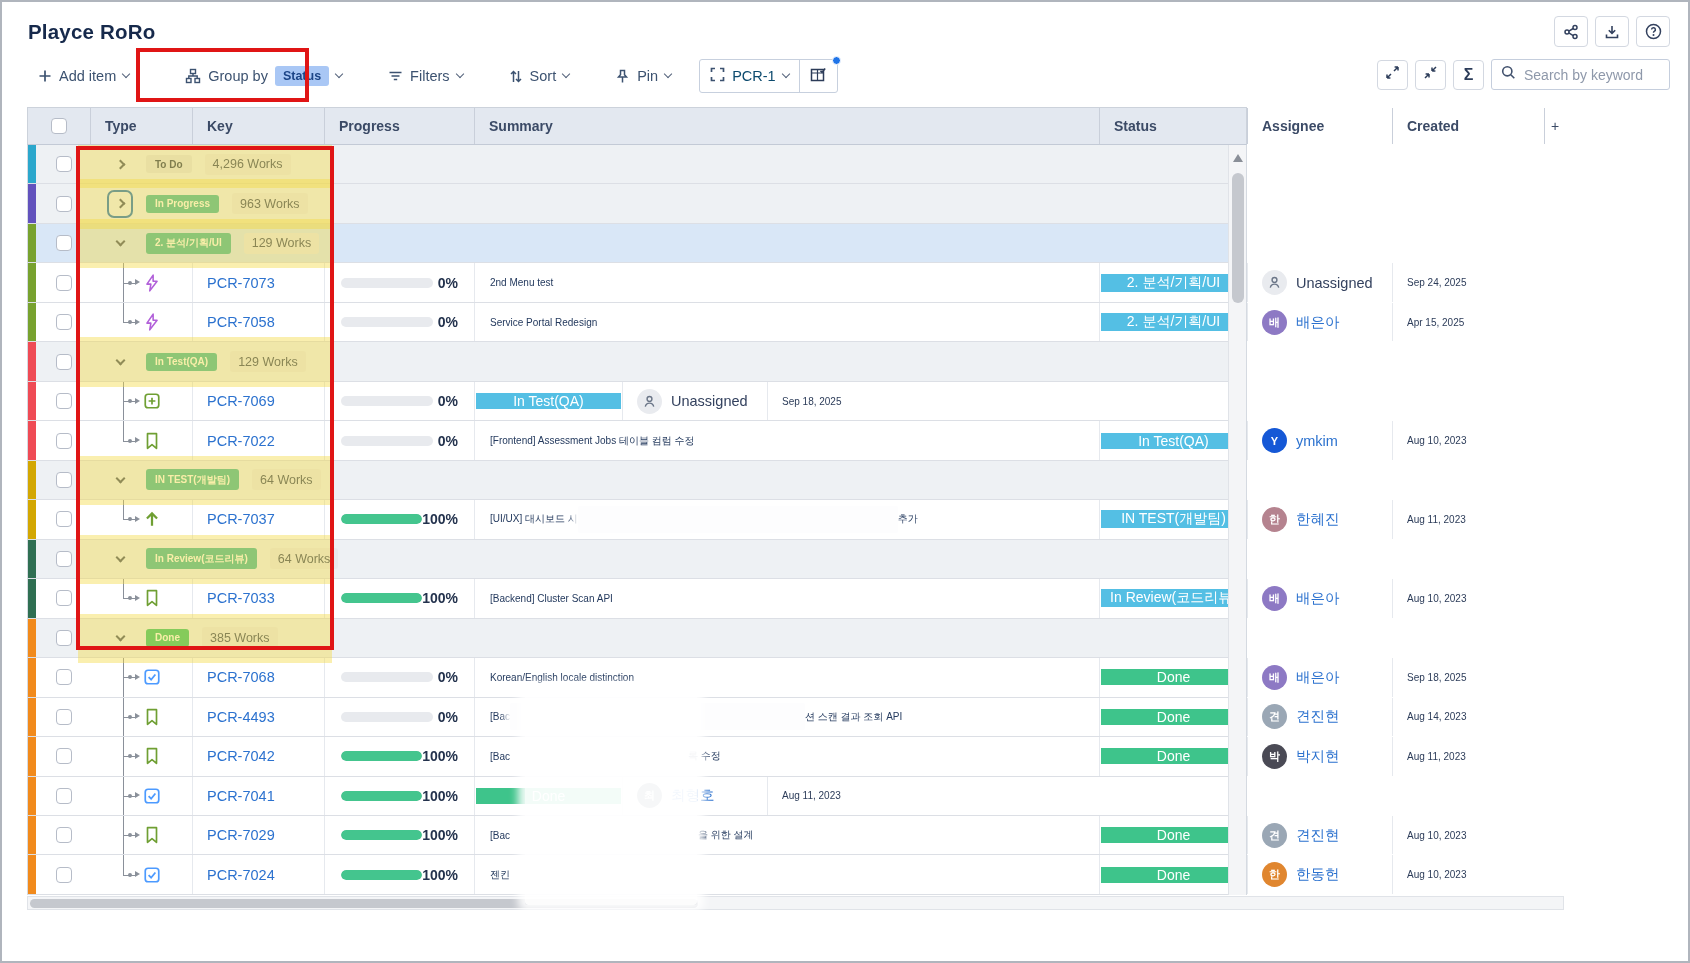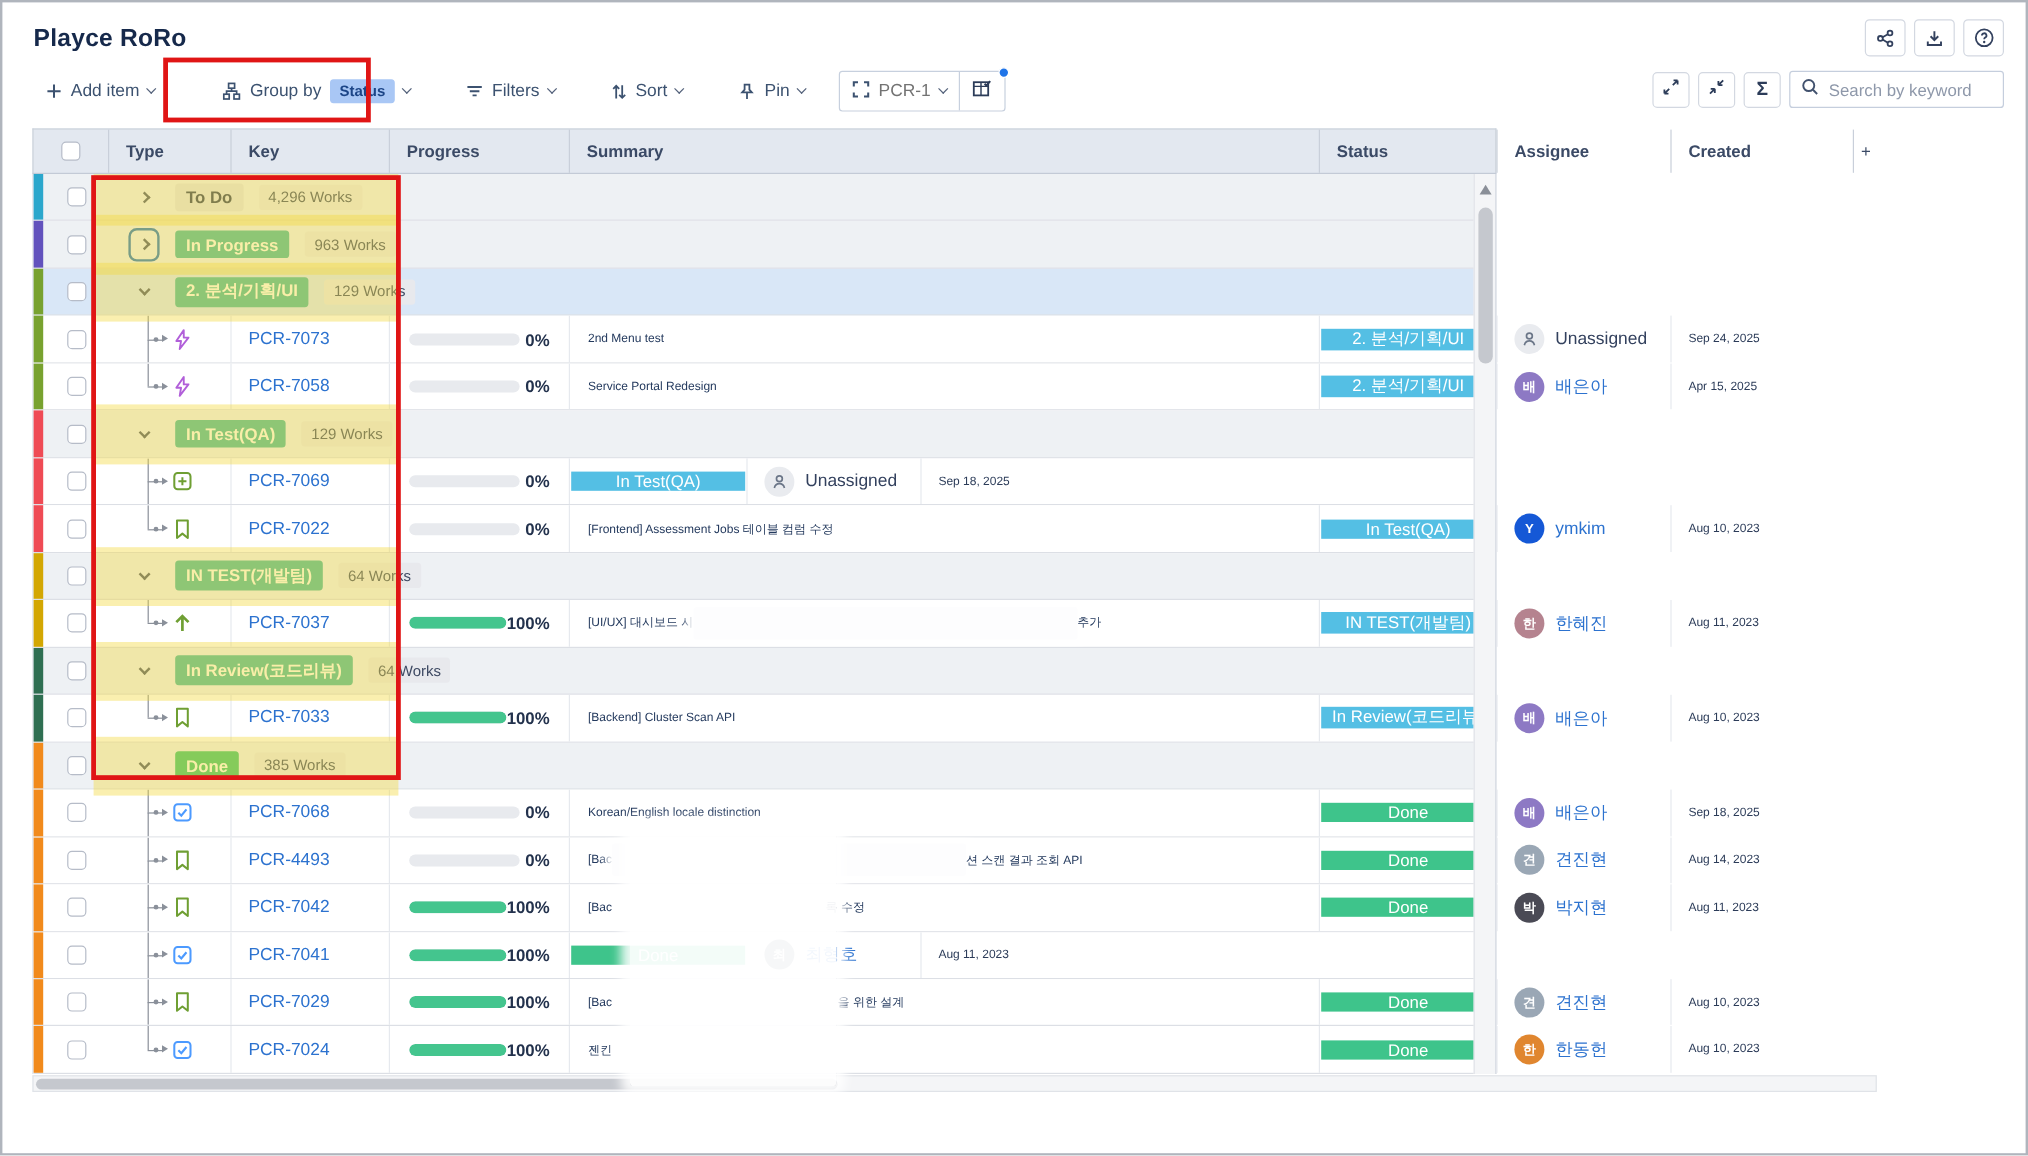--- a/index.html
+++ b/index.html
@@ -18,21 +18,21 @@
   
   .toolbar { position:absolute; left:26px; top:56px; height:36px; display:flex; align-items:center; }
   .tbtn { display:flex; align-items:center; gap:7px; color:#3c5270; font-size:14.5px;
           height:34px; padding:0 10px; cursor:pointer; white-space:nowrap; }
   .tbtn svg { display:block; }
   .chip { background:#a9c7f5; color:#1c4587; font-size:12.5px; font-weight:600;
           padding:3px 8px; border-radius:3px; }
   .caret { width:6px; height:6px; border-right:1.8px solid #53617a; border-bottom:1.8px solid #53617a;
            transform:rotate(45deg); margin-top:-4px; }
   .divided { display:flex; border:1px solid #c7d0de; border-radius:3px; height:34px; margin-left:18px; }
-  .divided .seg { display:flex; align-items:center; gap:7px; padding:0 10px; color:#737373;
+  .divided .seg { display:flex; align-items:center; gap:7px; padding:0 10px; color:#0c4a6e;
                   font-size:14.5px; cursor:pointer; position:relative; }
   .divided .seg + .seg { border-left:1px solid #c7d0de; }
   .notif-dot { position:absolute; top:-4px; right:-4px; width:9px; height:9px; border-radius:50%;
                background:#1f74e8; border:1.5px solid #fff; }
   .toolbar-right { position:absolute; right:18px; top:57px; display:flex; gap:7px; align-items:center; }
   .sqbtn { width:31px; height:30px; border:1px solid #d3d8e1; border-radius:4px; background:#fff;
            display:flex; align-items:center; justify-content:center; color:#2c3c59; cursor:pointer;
            font-size:16px; font-weight:600; }
   .search { display:flex; align-items:center; gap:8px; width:179px; height:31px;
             border:1px solid #c5cedd; border-radius:3px; padding:0 9px; background:#fff; }
@@ -73,21 +73,21 @@
   
   .row.group { background:#eef1f4; }
   .row.group.selected { background:#d9e7f7; }
   .gcontent { display:flex; align-items:center; flex:1; padding-left:16px; gap:13px; }
   .chevbtn { width:26px; height:28px; display:flex; align-items:center; justify-content:center;
              cursor:pointer; border-radius:7px; }
   .chevbtn.focused { border:2px solid #2272b8; }
   .chev { width:7px; height:7px; border-right:2px solid #4a5568; border-bottom:2px solid #4a5568; }
   .chev.right { transform:rotate(-45deg); }
   .chev.down { transform:rotate(45deg); margin-top:-3px; }
-  .gbadge { font-size:14px; font-weight:700; padding:3.5px 9px; border-radius:3px; white-space:nowrap; }
+  .gbadge { font-size:10px; font-weight:700; padding:3.5px 9px; border-radius:3px; white-space:nowrap; }
   .gbadge.neutral { background:#e2e4e8; color:#2e3c57; }
   .gbadge.teal { background:#45b89b; color:#fdfdf3; }
   .gbadge.green { background:#36c26e; color:#fdfdf3; }
   .gcount { font-size:12.5px; background:#e8e9ed; color:#3e4a63; padding:3.5px 8px; border-radius:3px; white-space:nowrap; }
   
   .tree { position:absolute; left:32px; top:0; bottom:0; width:30px; }
   .tree .vt { position:absolute; left:0; top:0; height:50%; border-left:1.5px solid #8a909a; }
   .tree .vb { position:absolute; left:0; top:50%; height:50%; border-left:1.5px solid #8a909a; }
   .tree .h { position:absolute; left:0; top:50%; width:13px; border-top:1.5px solid #8a909a; }
   .tree .dot { position:absolute; left:5px; top:calc(50% - 2px); width:4px; height:4px; border-radius:50%; background:#8a909a; }

